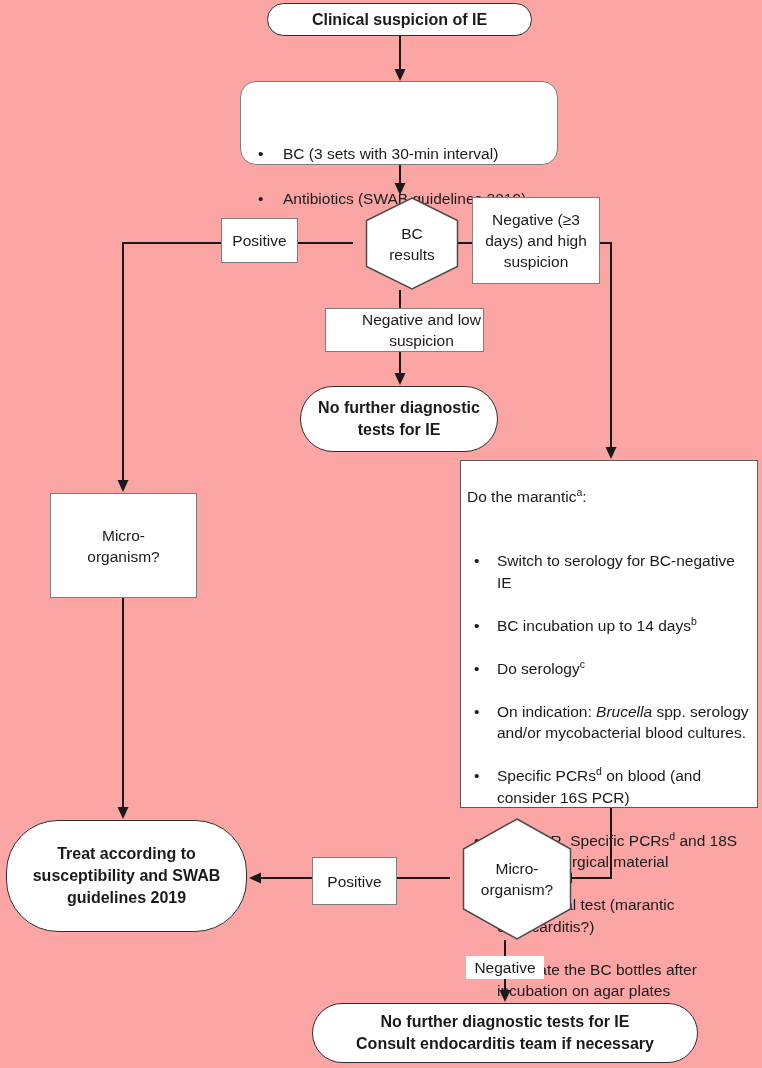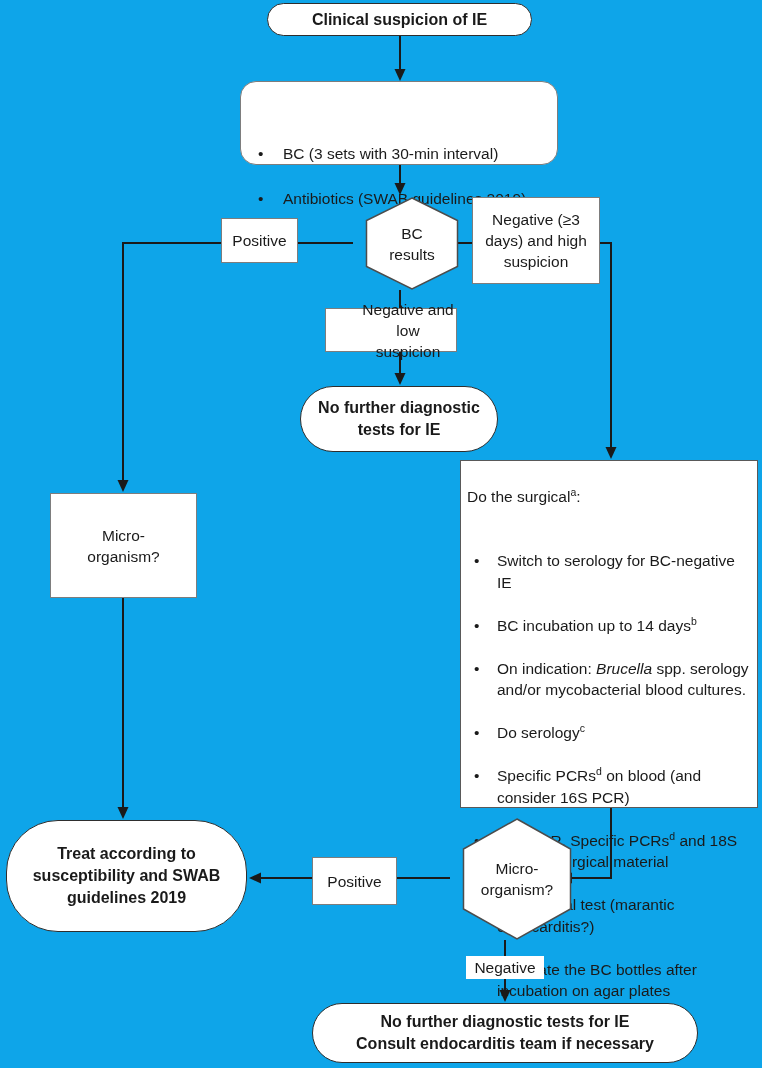--- a/index.html
+++ b/index.html
@@ -1,19 +1,19 @@
 <!DOCTYPE html>
 <html><head>
 <meta charset="utf-8">
 <title>Flowchart</title>
 <style>
   html,body { margin:0; padding:0; background:#ffffff; }
   #canvas {
     position:relative; width:762px; height:1068px; overflow:hidden;
-    background:#0ea5e9; color:#1a1a1a;
+    background:#fca5a5; color:#1a1a1a;
     font-family:"Liberation Sans", sans-serif;
   }
   svg.flow { position:absolute; left:0; top:0; z-index:1; }
   .node {
     position:absolute; box-sizing:border-box; background:#ffffff; z-index:2;
     display:flex; align-items:center; justify-content:center;
     text-align:center; font-size:15.5px; line-height:21px;
     white-space:pre-line;
   }
   .rect   { border:1.5px solid #7d7d7d; }
@@ -89,36 +89,36 @@
     <div class="hexlabel">BC
 results</div>
   </div>
 
   <div class="node rect" style="left:221px; top:218px; width:77px; height:45px;">Positive</div>
 
   <div class="node rect" style="left:472px; top:197px; width:128px; height:87px;">Negative (≥3
 days) and high
 suspicion</div>
 
-  <div class="node rect" style="left:325px; top:308px; width:132px; height:44px;padding-left:34px;">Negative and low
+  <div class="node rect" style="left:325px; top:308px; width:159px; height:44px;padding-left:34px;">Negative and low
 suspicion</div>
 
   <div class="node terminal" style="left:300px; top:386px; width:198px; height:66px; border-radius:33px;">No further diagnostic
 tests for IE</div>
 
   <div class="node rect" style="left:50px; top:493px; width:147px; height:105px;">Micro-
 organism?</div>
 
   <div class="node bigrect bullets" id="checklist" style="left:460px; top:460px; width:298px; height:348px;">
-    <div><span>Do the surgical</span><sup>a</sup><span>:</span></div>
+    <div><span>Do the marantic</span><sup>a</sup><span>:</span></div>
     <ul>
       <li><span>Switch to serology for BC-negative IE</span></li>
       <li><span>BC incubation up to 14 days</span><sup>b</sup></li>
+      <li><span>Do serology</span><sup>c</sup></li>
       <li><span>On indication: </span><i>Brucella</i><span> spp. serology and/or mycobacterial blood cultures.</span></li>
-      <li><span>Do serology</span><sup>c</sup></li>
       <li><span>Specific PCRs</span><sup>d</sup><span> on blood (and consider 16S PCR)</span></li>
       <li><span>16S PCR, Specific PCRs</span><sup>d</sup><span> and 18S PCR on surgical material</span></li>
       <li><span>Histological test (marantic endocarditis?)</span></li>
       <li><span>Inoculate the BC bottles after incubation on agar plates</span></li>
     </ul>
   </div>
 
   <div class="node terminal" style="left:6px; top:820px; width:241px; height:112px; border-radius:52px;">Treat according to
 susceptibility and SWAB
 guidelines 2019</div>

